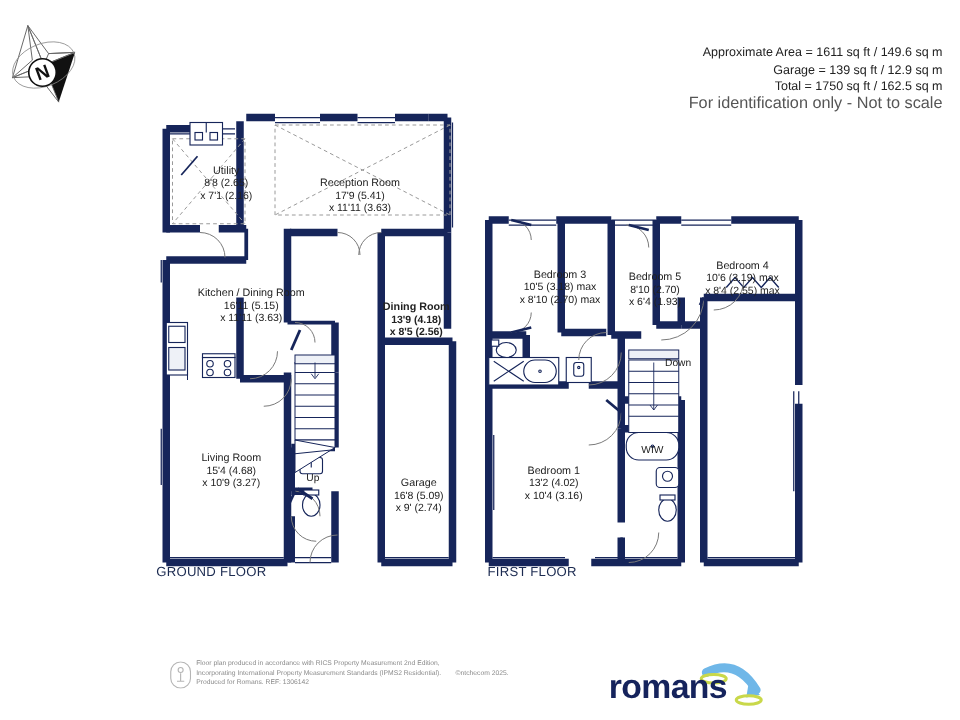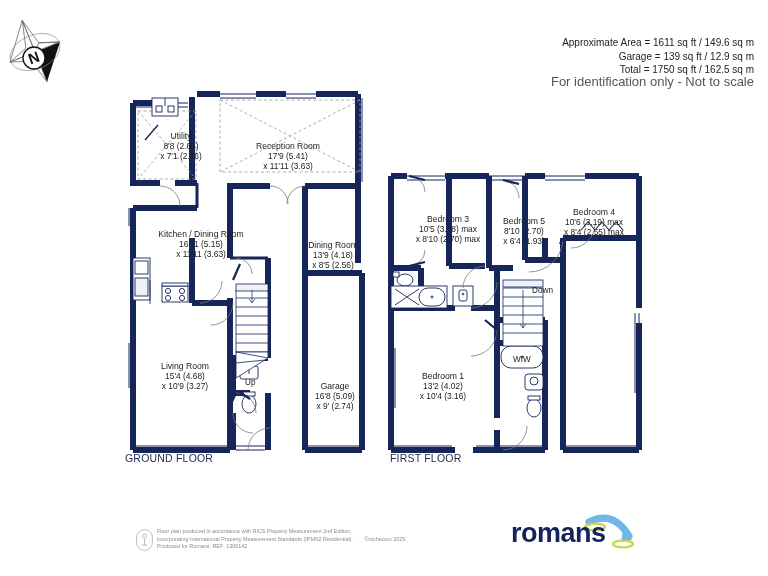--- a/index.html
+++ b/index.html
@@ -45,21 +45,21 @@
 
   
   .footer-text{
     position:absolute; left:157px; top:528px;
     font-size:5.4px; line-height:7.6px; color:#8b8b8b;
     white-space:nowrap;
   }
   .rics-badge{
     position:absolute; left:136px; top:529px; width:17px;height:22px;
   }
-  .logo{position:absolute; left:487px; top:512px; width:128px; height:40px;margin-left:24px;}
+  .logo{position:absolute; left:487px; top:528px; width:128px; height:40px;}
 
   svg{display:block;}
 </style>
 </head>
 <body>
 
 <div id="stage">
 
   <div style="position:absolute;left:4px;top:14px;width:62px;height:70px;">
     <svg width="62" height="70" viewBox="0 0 62 70">
@@ -239,21 +239,21 @@
   <div class="room" style="left:288px;top:113px;margin-top:28px;">
     <div class="rn">Reception Room</div>
     <div>17'9 (5.41)</div>
     <div>x 11'11 (3.63)</div>
   </div>
   <div class="room" style="left:201px;top:229px;">
     <div class="rn">Kitchen / Dining Room</div>
     <div>16'11 (5.15)</div>
     <div>x 11'11 (3.63)</div>
   </div>
-  <div class="room" style="left:333px;top:240px;">
+  <div class="room" style="left:333px;top:240px;font-weight:bold;">
     <div class="rn">Dining Room</div>
     <div>13'9 (4.18)</div>
     <div>x 8'5 (2.56)</div>
   </div>
   <div class="room" style="left:185px;top:361px;">
     <div class="rn">Living Room</div>
     <div>15'4 (4.68)</div>
     <div>x 10'9 (3.27)</div>
   </div>
   <div class="room" style="left:335px;top:381px;">

